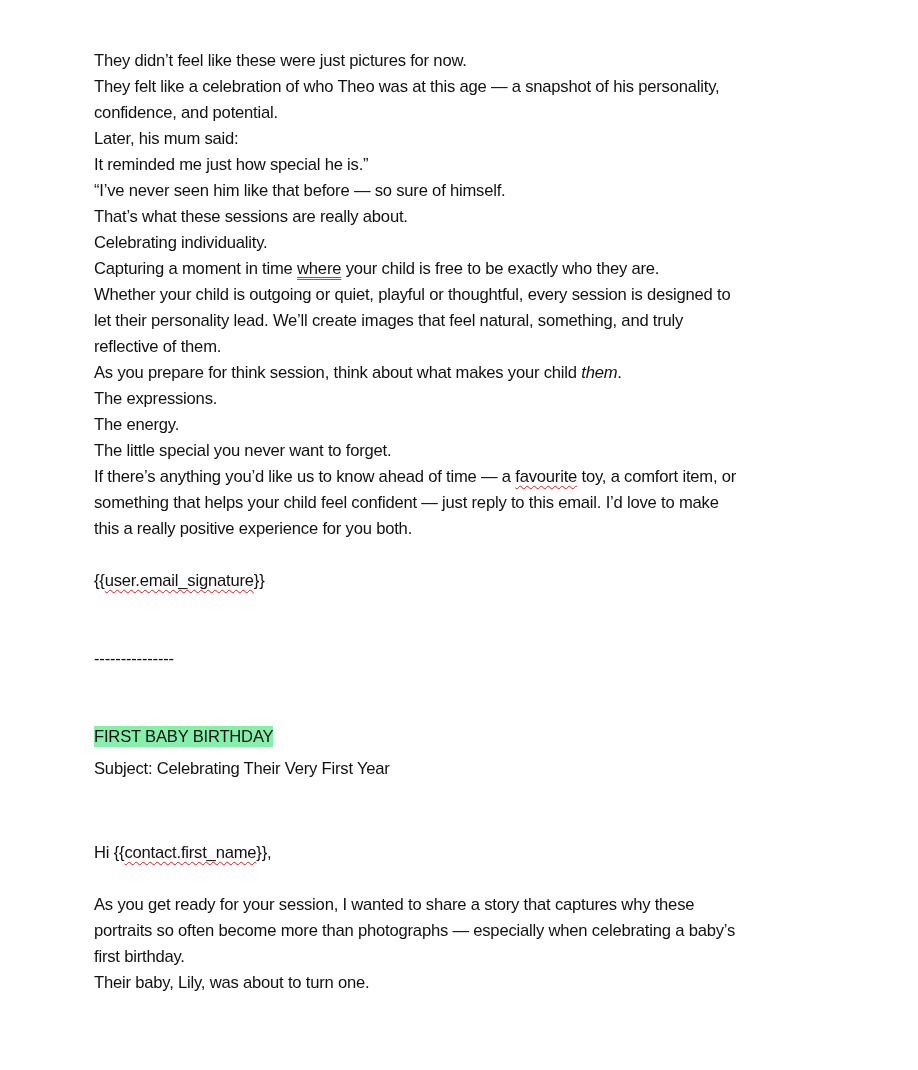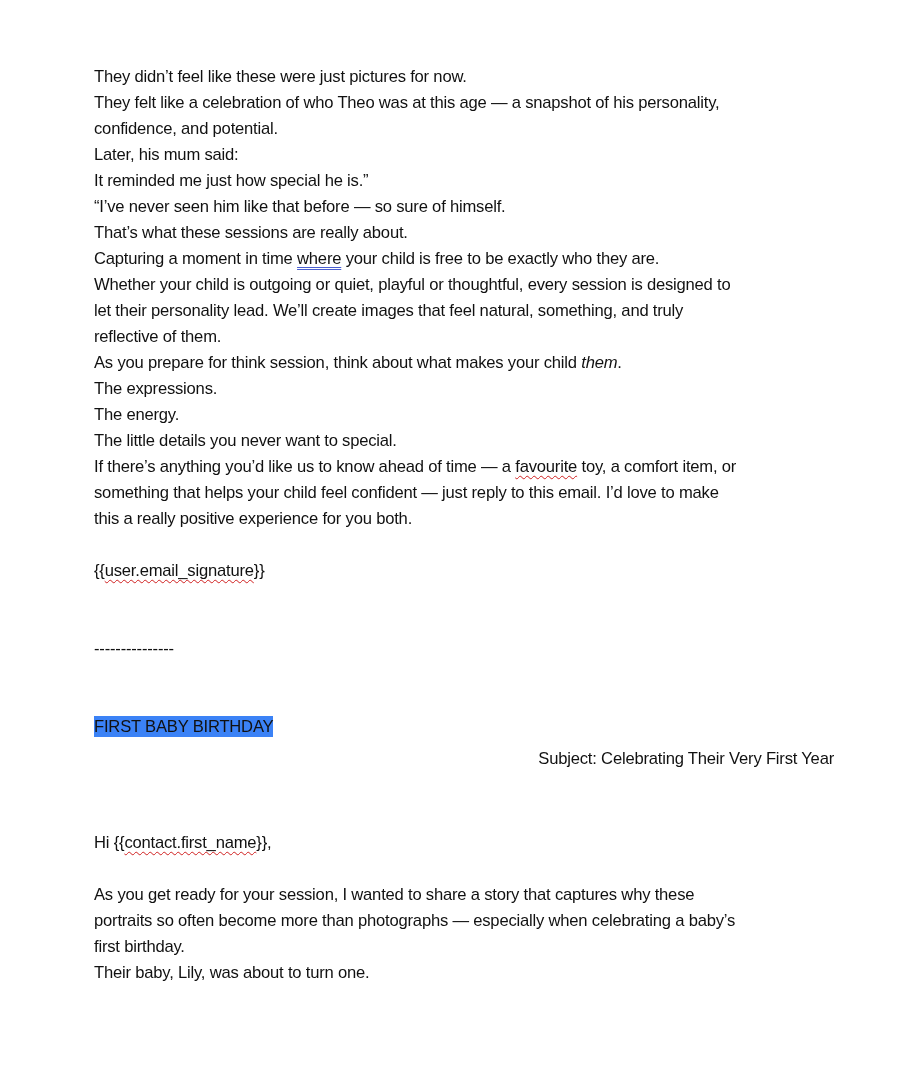--- a/index.html
+++ b/index.html
@@ -1,44 +1,45 @@
 <!DOCTYPE html>
 <html><head>
 <meta charset="utf-8">
 <style>
   html, body { margin: 0; padding: 0; background: #ffffff; }
   body { width: 918px; height: 1070px; overflow: hidden; position: relative;
          font-family: "Liberation Sans", sans-serif; color: #111111; }
-  .page { position: absolute; left: 94px; top: 64px; width: 740px; font-size: 16.6px; letter-spacing: -0.2px; }
+  .page { position: absolute; left: 94px; top: 48px; width: 740px; font-size: 16.6px; letter-spacing: -0.2px; }
   .line { height: 26px; line-height: 26px; white-space: nowrap; }
   .gap { height: 26px; }
   .wavy { text-decoration: underline wavy #d02020; text-decoration-thickness: 1px; text-underline-offset: 3px; margin-top: 24px; }
   .dbl { text-decoration: underline double #4a5fd0; text-decoration-thickness: 1px; text-underline-offset: 3px; }
-  .hl { background: #3b82f6; padding: 1px 0; }
-  .subj { height: 38px; line-height: 38px; text-align: right; }
+  .hl { background: #86efac; padding: 1px 0; }
+  .subj { height: 38px; line-height: 38px; }
 </style>
 </head>
 <body>
 
 <div class="page">
   <div class="line">They didn’t feel like these were just pictures for now.</div>
   <div class="line">They felt like a celebration of who Theo was at this age — a snapshot of his personality,</div>
   <div class="line">confidence, and potential.</div>
   <div class="line">Later, his mum said:</div>
   <div class="line">It reminded me just how special he is.”</div>
   <div class="line">“I’ve never seen him like that before — so sure of himself.</div>
   <div class="line">That’s what these sessions are really about.</div>
+  <div class="line">Celebrating individuality.</div>
   <div class="line"><span>Capturing a moment in time </span><span class="dbl">where</span><span> your child is free to be exactly who they are.</span></div>
   <div class="line">Whether your child is outgoing or quiet, playful or thoughtful, every session is designed to</div>
   <div class="line">let their personality lead. We’ll create images that feel natural, something, and truly</div>
   <div class="line">reflective of them.</div>
   <div class="line"><span>As you prepare for think session, think about what makes your child </span><em>them</em><span>.</span></div>
   <div class="line">The expressions.</div>
   <div class="line">The energy.</div>
-  <div class="line">The little details you never want to special.</div>
+  <div class="line">The little special you never want to forget.</div>
   <div class="line"><span>If there’s anything you’d like us to know ahead of time — a </span><span class="wavy">favourite</span><span> toy, a comfort item, or</span></div>
   <div class="line">something that helps your child feel confident — just reply to this email. I’d love to make</div>
   <div class="line">this a really positive experience for you both.</div>
   <div class="gap"></div>
   <div class="line"><span>{{</span><span class="wavy">user.email_signature</span><span>}}</span></div>
   <div class="gap"></div>
   <div class="gap"></div>
   <div class="line">---------------</div>
   <div class="gap"></div>
   <div class="gap"></div>

